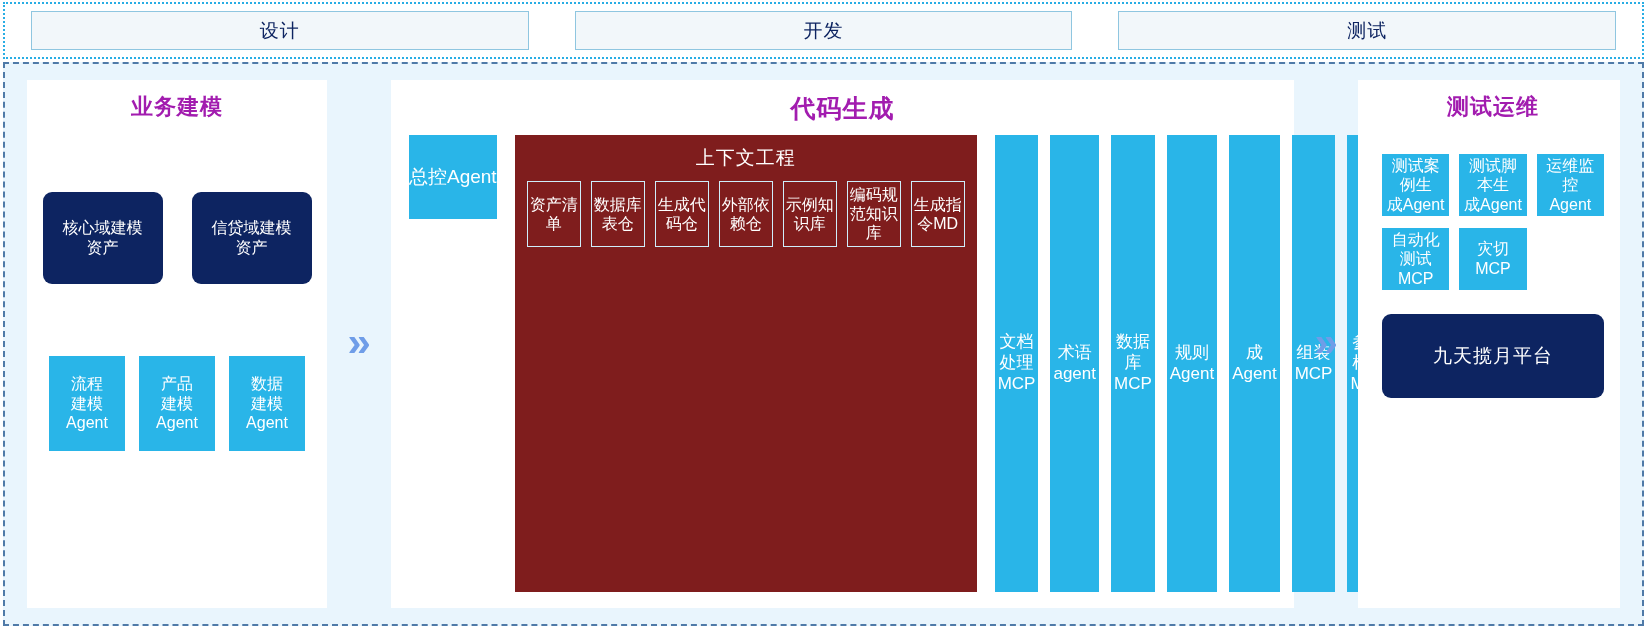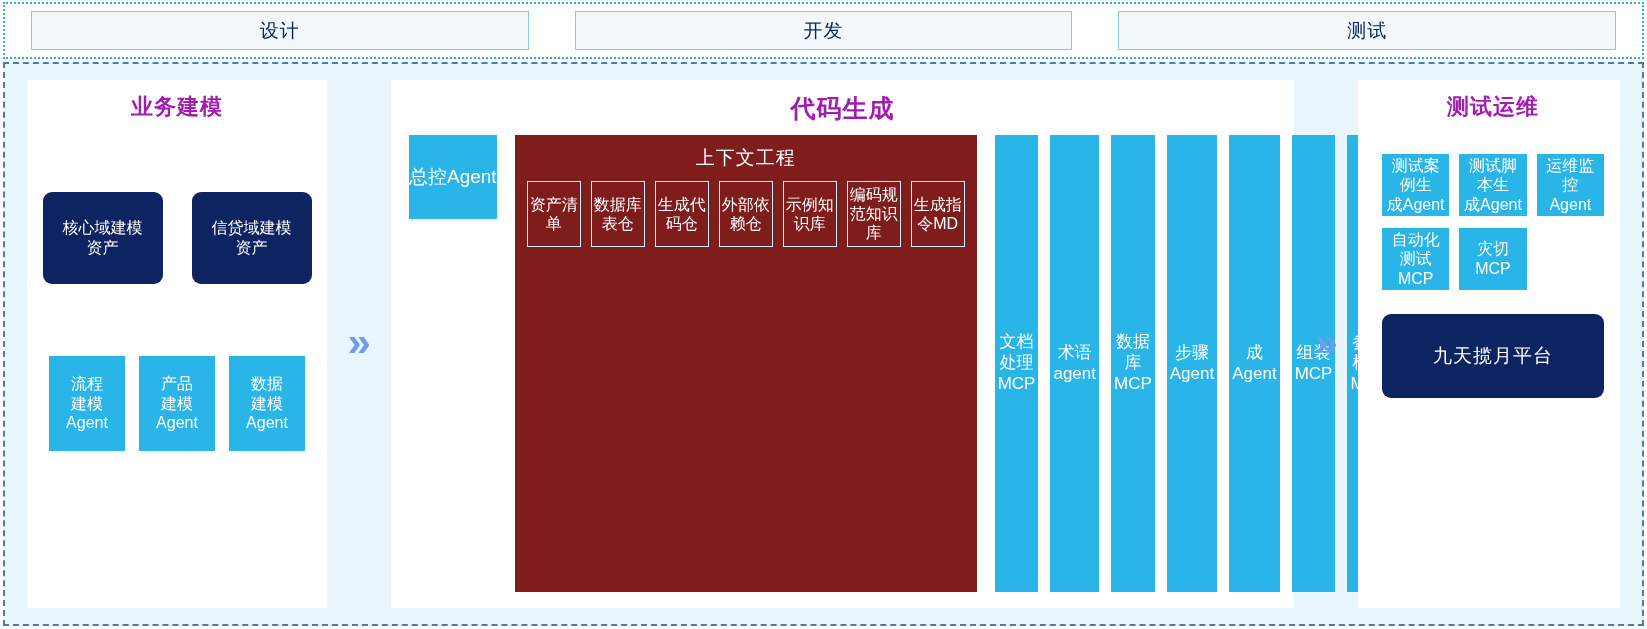--- a/index.html
+++ b/index.html
@@ -304,21 +304,21 @@
 令MD</div>
           </div>
         </div>
 
         <div class="tool-row">
           <div class="card-cyan tool-card">文档处理
 MCP</div>
           <div class="card-cyan tool-card">术语agent</div>
           <div class="card-cyan tool-card">数据库
 MCP</div>
-          <div class="card-cyan tool-card">步骤Agent</div>
+          <div class="card-cyan tool-card">规则Agent</div>
           <div class="card-cyan tool-card">成Agent</div>
           <div class="card-cyan tool-card">组装MCP</div>
           <div class="card-cyan tool-card">参数检查
 MCP</div>
         </div>
 
       </div>
     </div>
 
     <div class="chevron-sep">

